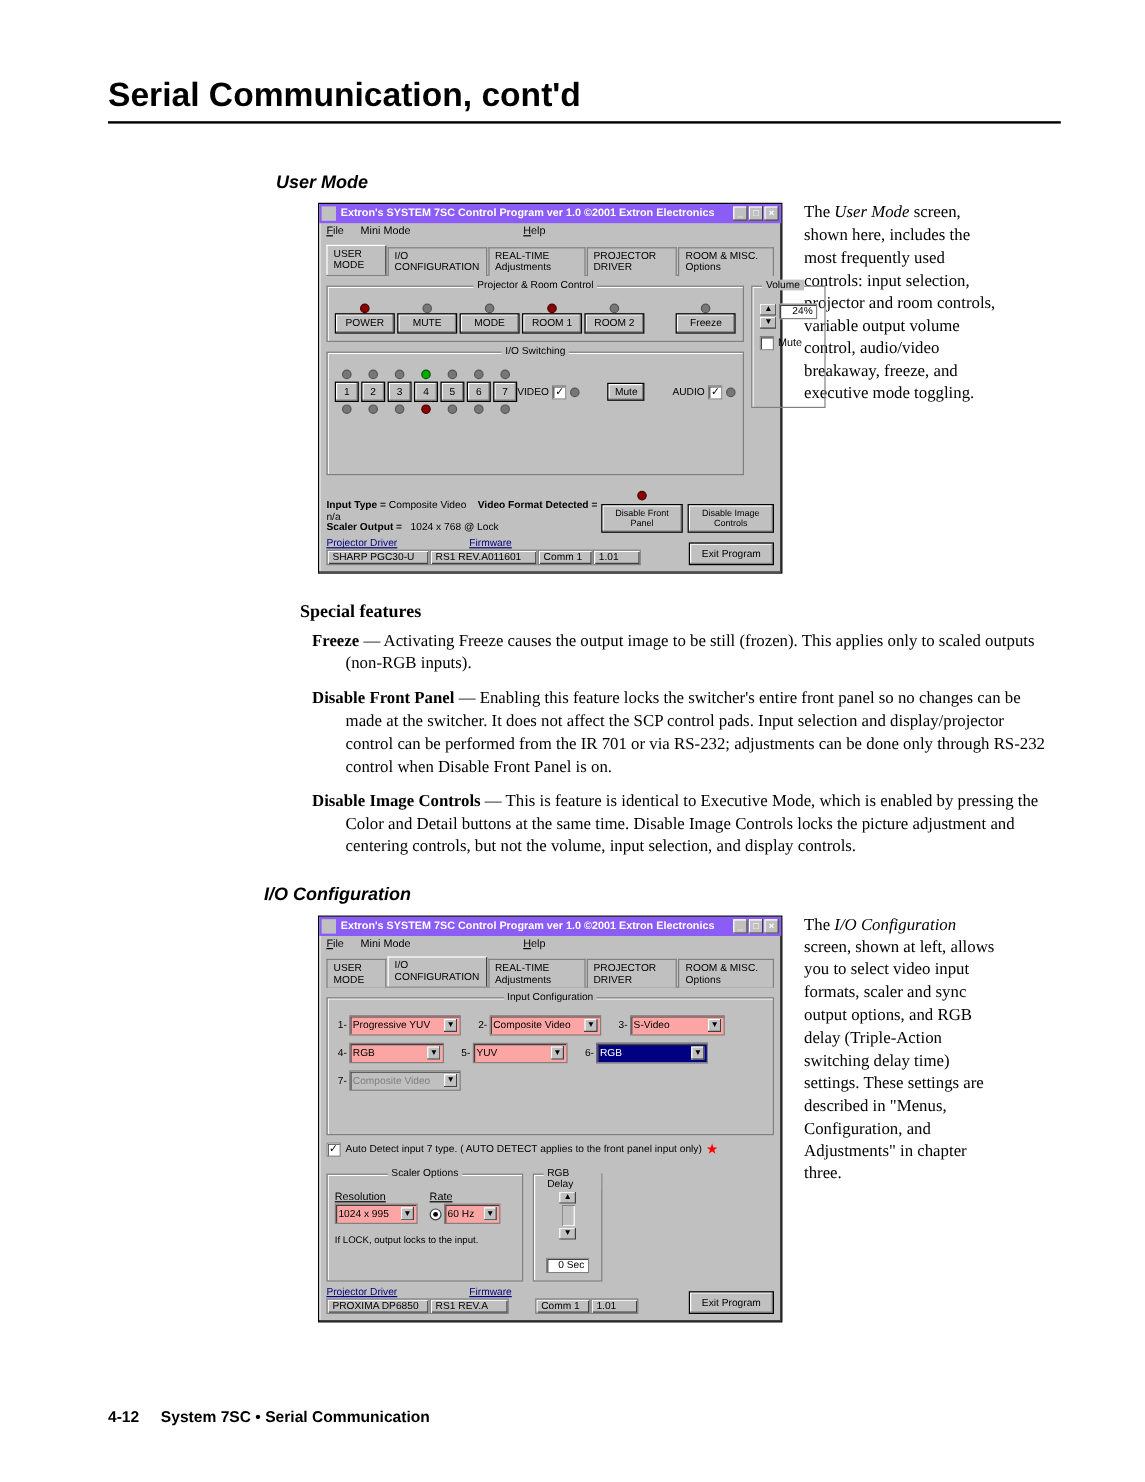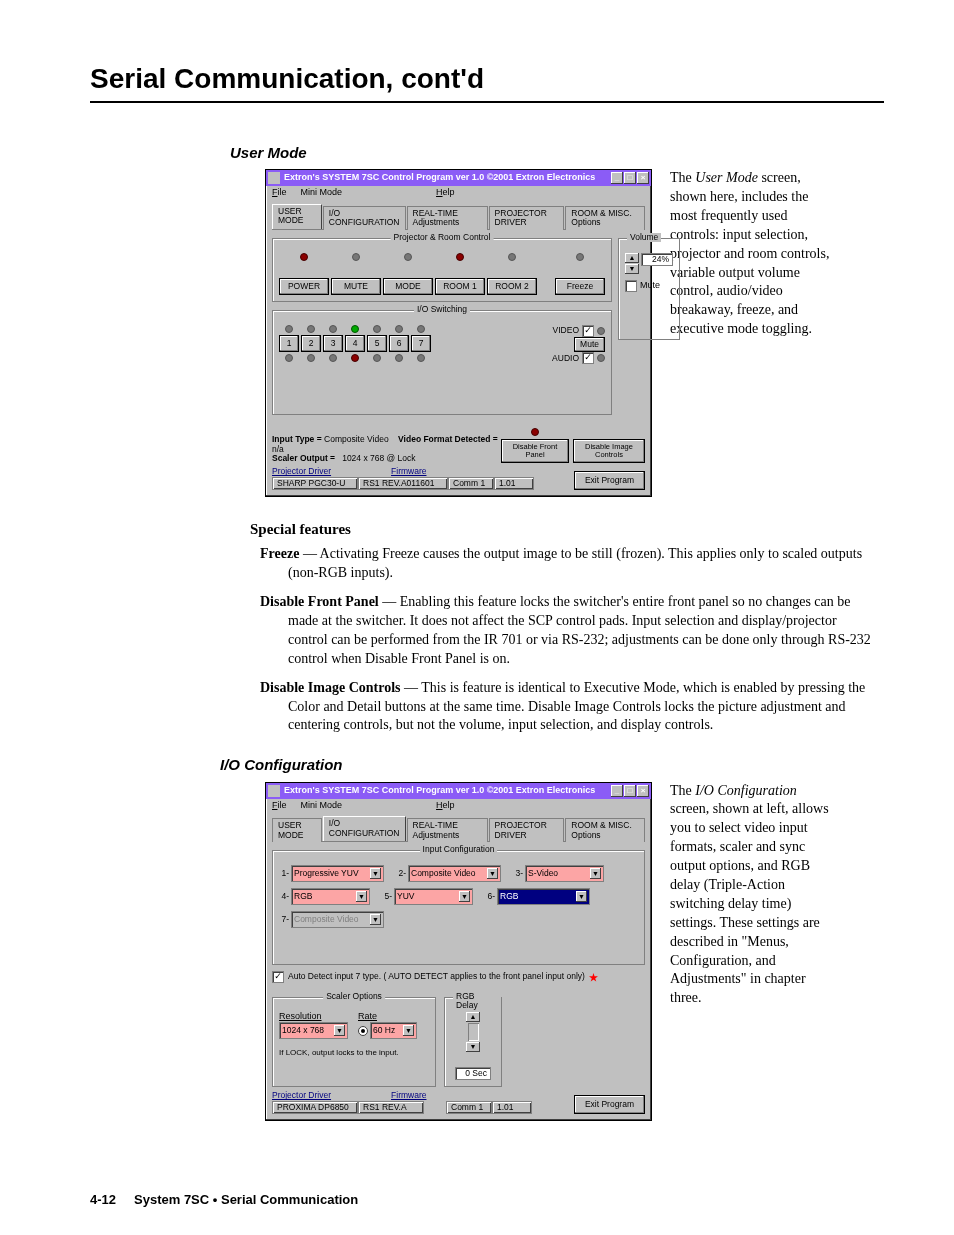--- a/index.html
+++ b/index.html
@@ -119,21 +119,21 @@
     border: 1px solid #000;
     box-shadow: inset -1px -1px #808080, inset 1px 1px #fff;
     padding: 3px 6px;
     font-size: 8.5px;
     text-align: center;
   }
   .led { width: 6px; height: 6px; display: inline-block; border-radius: 50%; background: #8b0000; border: 1px solid #400; }
   .led.off { background: #777; border-color: #555; }
   .led.green { background: #0a0; border-color: #050; }
   .prc-row { display: flex; gap: 2px; }
-  .prc-col { display: flex; flex-direction: column; align-items: center; gap: 17px; }
+  .prc-col { display: flex; flex-direction: column; align-items: center; gap: 0; }
   .prc-col .btn3d { width: 36px; }
 
   .vol-box {
     width: 48px;
     height: 80px;
     margin-top: 8px;
   }
   .vol-val {
     background: #fff; border: 1px solid #808080; box-shadow: inset 1px 1px #404040;
     padding: 1px 3px; font-size: 8.5px; width: 26px; text-align: right;
@@ -142,21 +142,21 @@
     width: 14px; height: 10px; background: #c0c0c0;
     box-shadow: inset -1px -1px #404040, inset 1px 1px #fff;
     font-size: 7px; text-align: center; line-height: 10px;
   }
   .chk { width: 10px; height: 10px; background: #fff; border: 1px solid #808080; box-shadow: inset 1px 1px #404040; display: inline-block; text-align: center; line-height: 9px; font-size: 9px; }
   .chk.checked::after { content: "✓"; font-size: 9px; }
 
   .io-row { display: flex; gap: 2px; justify-content: center; }
   .io-col { display: flex; flex-direction: column; align-items: center; gap: 2px; }
   .io-col .btn3d { width: 18px; padding: 3px 0; }
-  .io-right { float: right; text-align: right; display: flex; flex-direction: column; gap: 0; font-size: 8.5px; }
+  .io-right { float: right; text-align: right; display: flex; flex-direction: row; gap: 23px; font-size: 8.5px; }
   .io-right .row { justify-content: flex-end; align-items: center; gap: 3px; }
 
   .status-text { font-size: 8.5px; margin-top: 20px; }
   .status-text b { font-weight: bold; }
   .btn-row { display: flex; gap: 4px; }
 
   .link-text { color: #00007f; text-decoration: underline; font-size: 8.5px; }
   .sunken {
     background: #c0c0c0; border: 1px solid #808080;
     box-shadow: inset 1px 1px #fff, inset -1px -1px #404040;
@@ -488,21 +488,21 @@
         <span class="star">★</span>
       </div>
 
       <div class="lower-grid">
         <div class="groupbox scaler-box" style="width:150px;">
           <span class="legend">Scaler Options</span>
           <div style="display:flex; gap:10px;">
             <div>
               <div style="text-decoration:underline;">Resolution</div>
               <span class="input-combo">
-                  <span style="width:50px">1024 x 768</span>
+                  <span style="width:50px">1024 x 995</span>
                   <span class="combo-arrow">▼</span>
                 </span>
             </div>
             <div>
               <div style="text-decoration:underline;">Rate</div>
               <div style="display:flex;align-items:center;gap:2px">
                 <span class="radio on"></span>
                 <span class="input-combo">
                     <span style="width:28px">60 Hz</span>
                     <span class="combo-arrow">▼</span>

